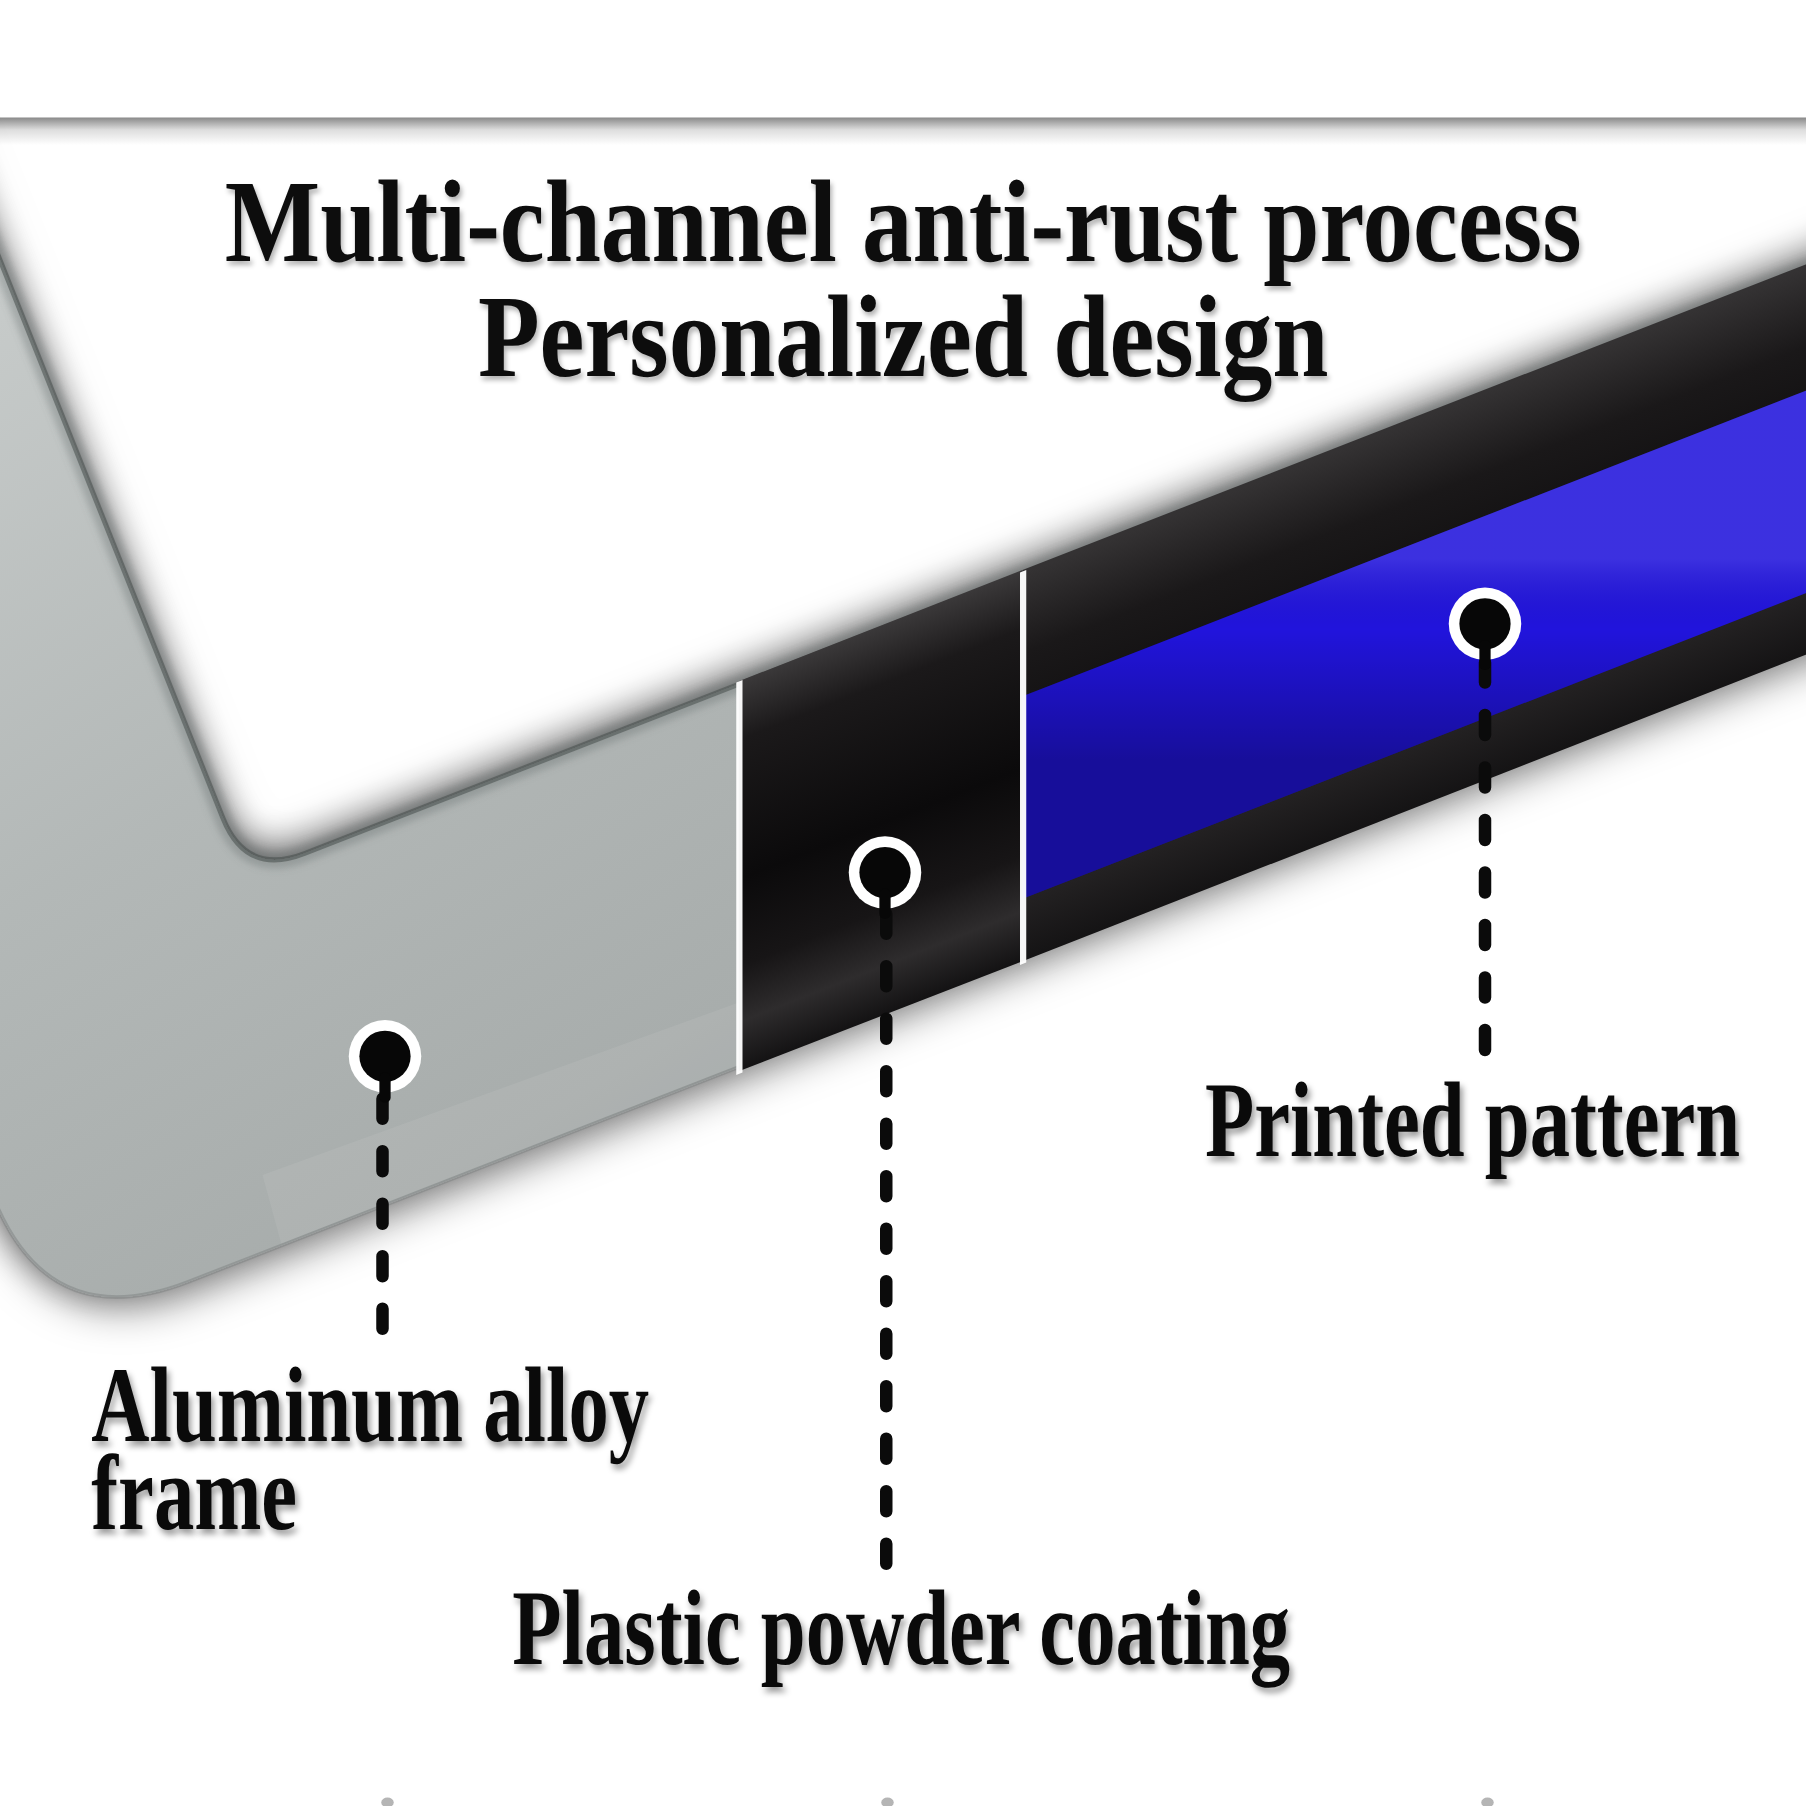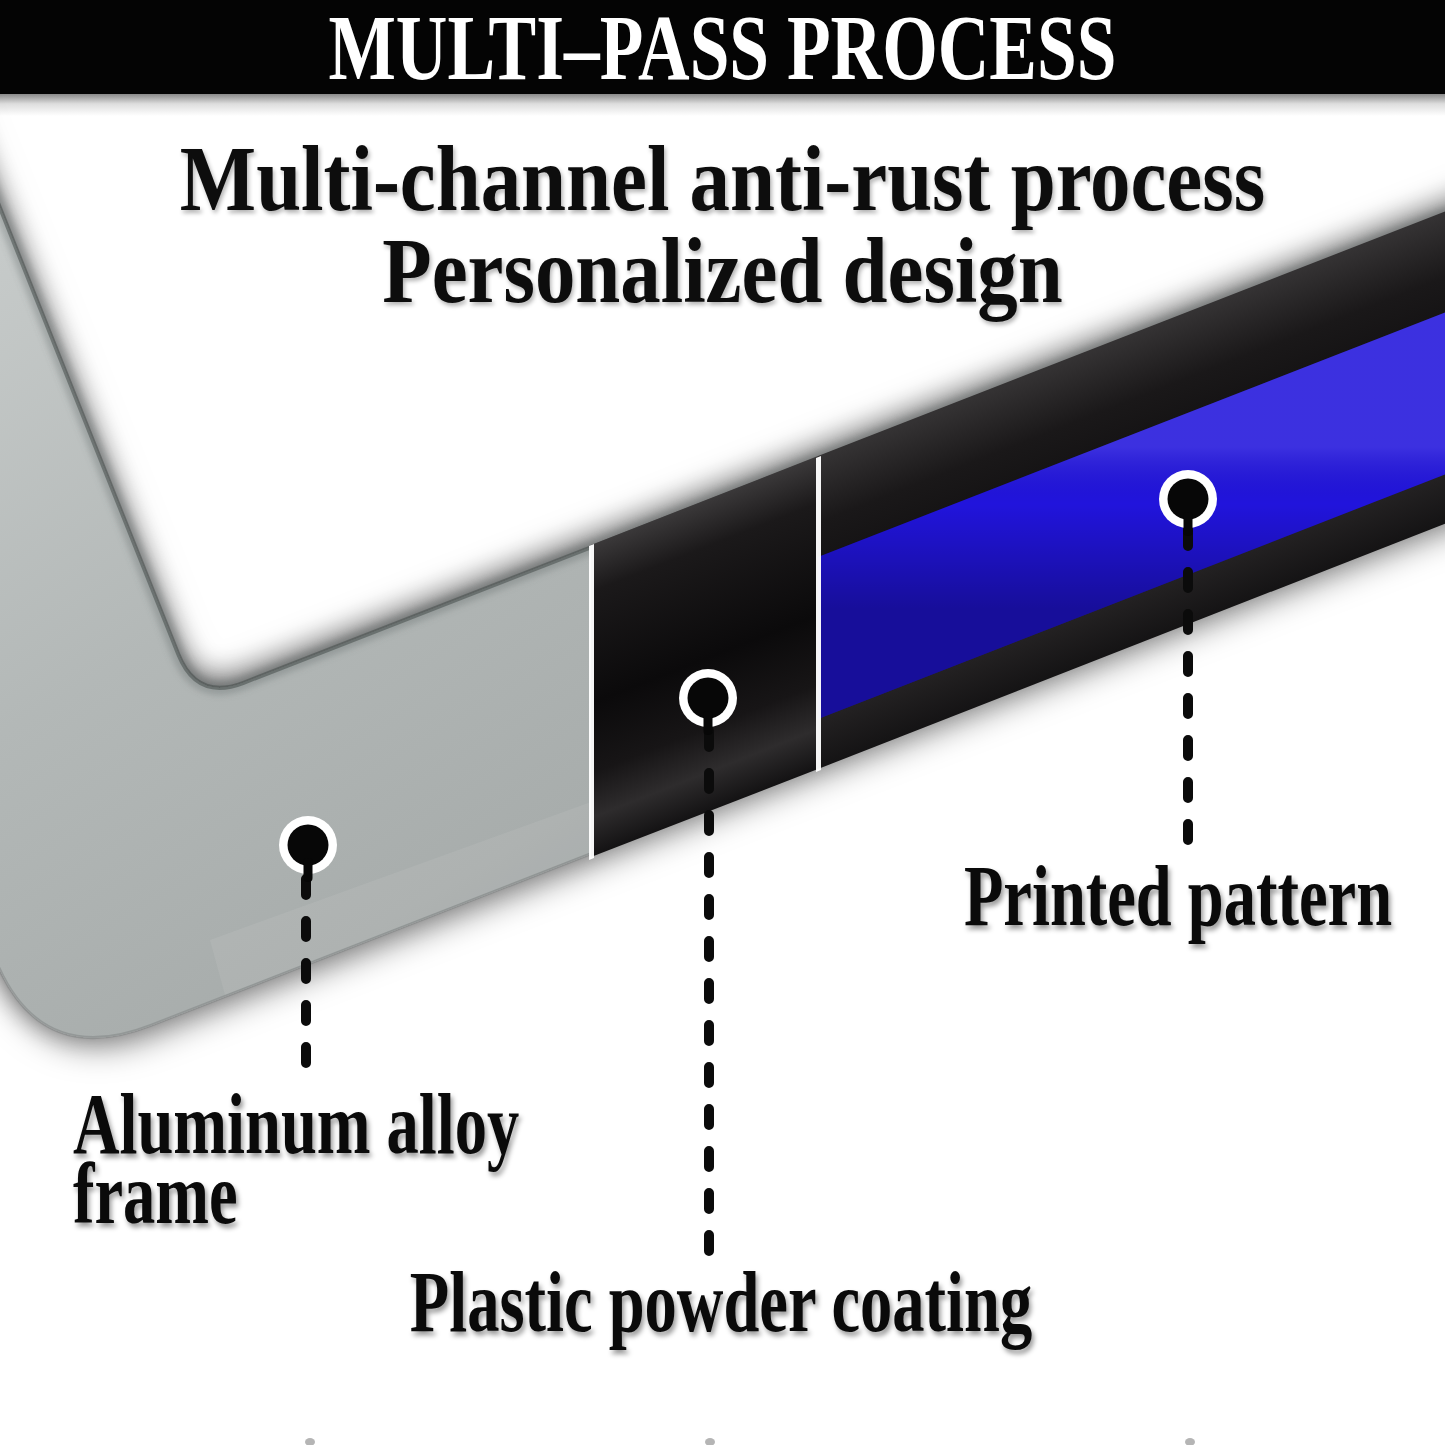--- a/index.html
+++ b/index.html
@@ -104,25 +104,20 @@
       <circle cx="1188" cy="499" r="29" fill="#ffffff"></circle>
       <circle cx="1188" cy="499" r="20.5" fill="#070707"></circle>
       <rect x="1183.5" y="512" width="9" height="24" rx="4" fill="#070707"></rect>
     </g>
 
     <ellipse cx="310" cy="1442" rx="5" ry="4" fill="#b5b5b5"></ellipse>
     <ellipse cx="710" cy="1442" rx="5" ry="4" fill="#b5b5b5"></ellipse>
     <ellipse cx="1190" cy="1442" rx="5" ry="4" fill="#b5b5b5"></ellipse>
   </svg>
 
-  <div class="titlebar">
-    <div class="title-text">
-      <span>MULTI–PASS PROCESS</span>
-    </div>
-  </div>
   <div class="titlebar-shadow"></div>
 
   <div class="subtitle">
     <div>Multi-channel anti-rust process</div>
     <div>Personalized design</div>
   </div>
 
   <div class="callout-label label-aluminum">
     <div>Aluminum alloy</div>
     <div>frame</div>

